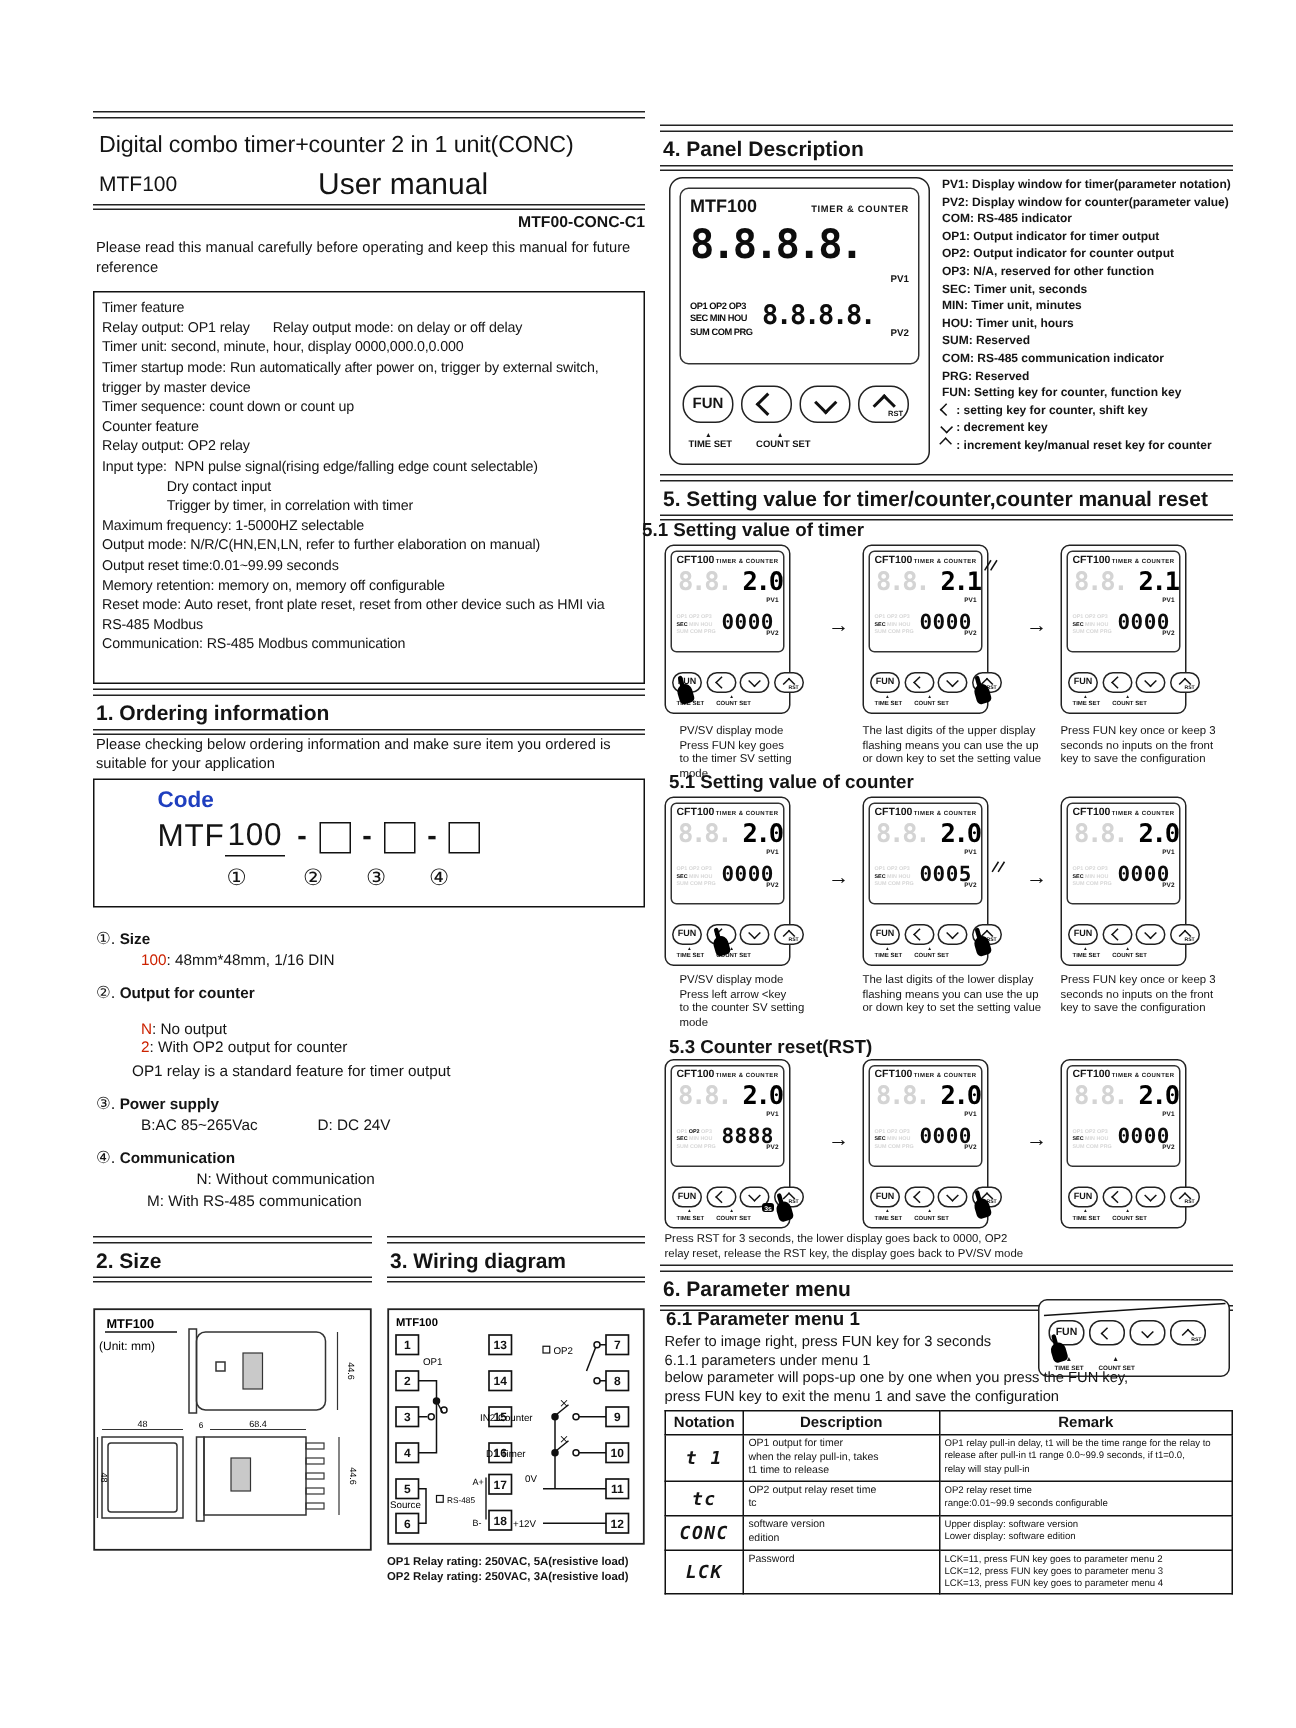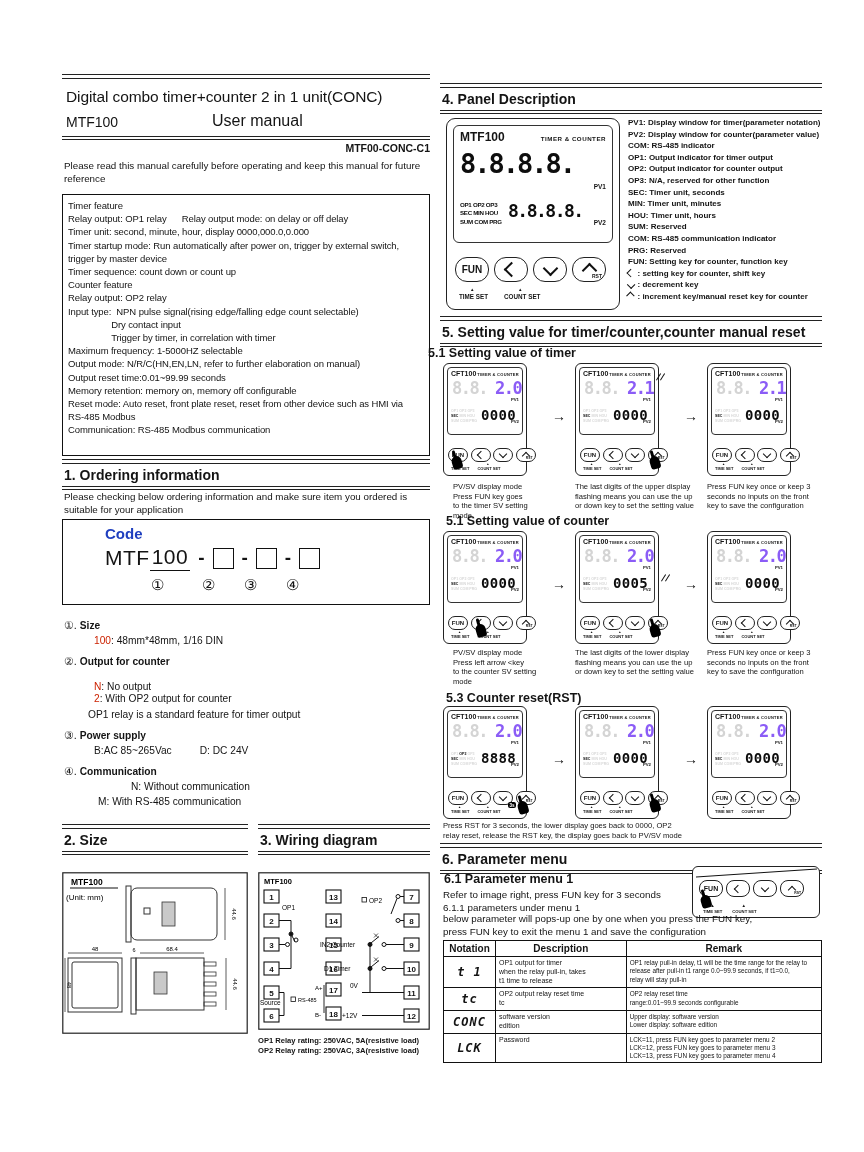--- a/index.html
+++ b/index.html
@@ -9,21 +9,21 @@
   .sect-title{font-size:14px;font-weight:bold;padding:3px 0 3px 2px;white-space:nowrap;}
   .sub{position:absolute;font-size:12.5px;font-weight:bold;white-space:nowrap;}
   .txt{font-size:9.8px;line-height:12.6px;}
   .pre{white-space:pre-wrap;}
   .preline{white-space:pre-line;}
   .red{color:#cc2200;}
   .blue{color:#1f3fbf;}
   .doc-title{font-size:15.5px;letter-spacing:-0.1px;margin:9px 0 0 4px;white-space:nowrap;}
   .model-row{position:relative;height:30px;}
   .model{position:absolute;left:4px;top:8px;font-size:14px;}
-  .umanual{position:absolute;left:150px;top:6px;font-size:16px;}
+  .umanual{position:absolute;left:150px;top:6px;font-size:20px;}
   .doccode{text-align:right;font-size:10.5px;font-weight:bold;margin-top:2px;}
   .featurebox{border:1.1px solid #111;padding:4px 5px;box-sizing:border-box;font-size:9.5px;line-height:13.2px;letter-spacing:-0.1px;}
   .codebox{border:1.2px solid #111;box-sizing:border-box;position:relative;}
   .codelabel{position:absolute;left:42px;top:5px;font-size:15px;font-weight:bold;}
   .coderow{position:absolute;left:42px;top:25px;display:flex;align-items:center;gap:8px;}
   .mtf{font-size:21px;letter-spacing:.5px;}
   .sz100{font-size:21px;letter-spacing:.5px;border-bottom:1.2px solid #111;padding:0 2px 1px 2px;}
   .cdash{font-size:19px;font-weight:bold;}
   .cbox{width:19px;height:19px;border:1.3px solid #111;display:inline-block;background:#fff;}
   .circ{position:absolute;top:56px;font-size:15px;}
@@ -68,21 +68,21 @@
   .setlbl{position:relative;}
   .setlbl::before{content:"▲";position:absolute;top:-6px;left:38%;font-size:4.5px;}
   
   .mini{position:absolute;width:84px;height:113px;border:1.6px solid #222;border-radius:6px;background:#fff;box-sizing:border-box;}
   .m-screen{position:absolute;left:3px;top:3px;right:3px;height:68px;border:1.1px solid #333;border-radius:4px;padding:2px 3px;box-sizing:border-box;}
   .m-hdr{display:flex;justify-content:space-between;align-items:baseline;}
   .m-brand{font-size:7px;font-weight:bold;}
   .m-logo{font-size:4px;font-weight:bold;letter-spacing:.3px;}
   .m-d1{position:relative;height:28px;}
   .m-d1 .ghost{position:absolute;left:1px;top:1px;font-size:17px;letter-spacing:-1.5px;color:#d4d4d4;}
-  .m-d1 .dark{position:absolute;left:44px;top:1px;font-size:17px;letter-spacing:-1.5px;color:#8b5cf6;}
+  .m-d1 .dark{position:absolute;left:44px;top:1px;font-size:17px;letter-spacing:-1.5px;color:#000000;}
   .m-d1 .pvl{font-size:4.3px;bottom:3px;}
   .m-d2{position:relative;height:24px;}
   .m-ind{position:absolute;left:0;top:4px;width:28px;font-size:3.6px;font-weight:bold;line-height:4.8px;color:#d8d8d8;white-space:nowrap;}
   .m-ind .lit{color:#0d0d0d;}
   .m-d2 .seg2{position:absolute;left:30px;top:2px;font-size:14px;letter-spacing:.3px;color:#0d0d0d;}
   .m-d2 .pvl{font-size:4.3px;bottom:5px;}
   .m-keys{position:absolute;left:4px;bottom:13px;display:flex;gap:2.5px;}
   .m-keys .btn{width:20px;height:14px;border-radius:7px;}
   .m-keys .btn.fun{font-size:6px;font-weight:bold;}
   .m-set{position:absolute;left:7px;bottom:4px;font-size:4px;font-weight:bold;display:flex;gap:8px;}
@@ -175,21 +175,21 @@
   </div>
 
   <div class="abs" style="left:64px;top:610px;width:366px;">
     <div class="oi"><span class="onum">①.</span> <b>Size</b></div>
     <div class="ol"><span class="red">100</span><span>: 48mm*48mm, 1/16 DIN</span></div>
     <div class="oi"><span class="onum">②.</span> <b>Output for counter</b></div>
     <div class="ol" style="margin-top:13px;"><span class="red">N</span><span>: No output</span></div>
     <div class="ol" style="margin-top:1px;"><span class="red">2</span><span>: With OP2 output for counter</span></div>
     <div class="ol" style="margin-left:24px;margin-top:5px;">OP1 relay is a standard feature for timer output</div>
     <div class="oi"><span class="onum">③.</span> <b>Power supply</b></div>
-    <div class="ol"><span>B:AC 85~265Vac</span><span style="margin-left:28px;">D: DC 24V</span></div>
+    <div class="ol"><span>B:AC 85~265Vac</span><span style="margin-left:40px;">D: DC 24V</span></div>
     <div class="oi"><span class="onum">④.</span> <b>Communication</b></div>
     <div class="ol" style="margin-left:34px;padding-left:33px;">N: Without communication</div>
     <div class="ol" style="margin-left:34px;margin-top:4px;">M: With RS-485 communication</div>
   </div>
 
   <div class="abs" style="left:62px;top:824px;width:186px;">
     <div class="rule2"></div>
     <div class="sect-title">2. Size</div>
     <div class="rule2"></div>
   </div>

